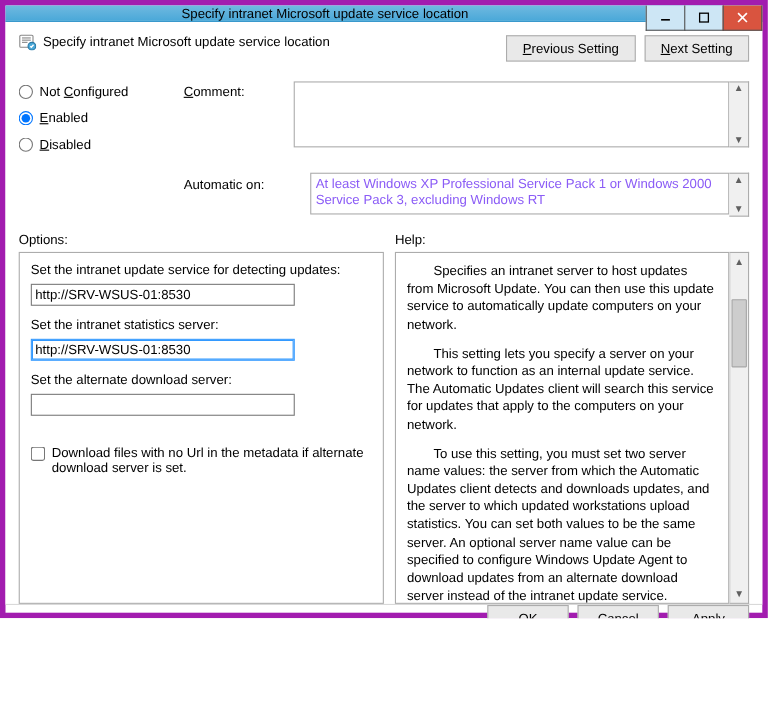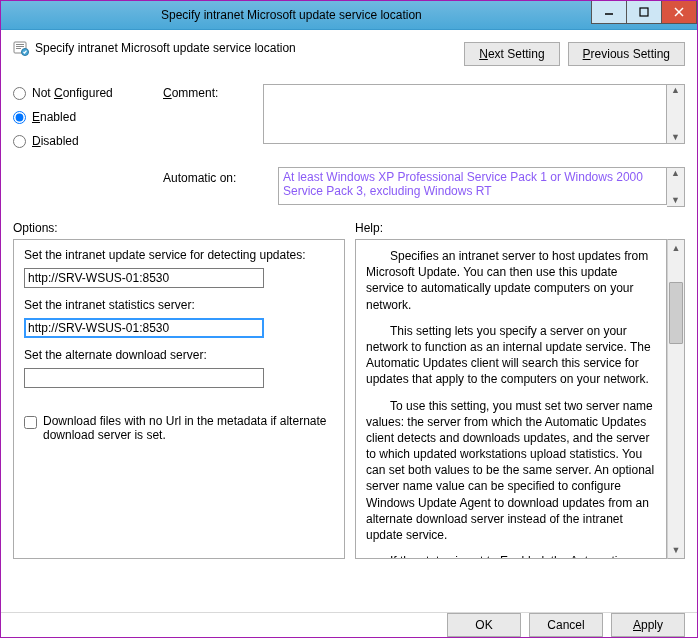--- a/index.html
+++ b/index.html
@@ -5,22 +5,22 @@
   html, body {
     margin: 0;
     padding: 0;
     font-family: "Segoe UI", Tahoma, sans-serif;
     font-size: 12px;
     background: #fff;
     color: #000;
   }
   .window {
     width: 698px;
-    height: 638px;
-    border: 1px solid #a21caf;
+    height: 562px;
+    border: 5px solid #a21caf;
     background: #fff;
     display: flex;
     flex-direction: column;
     box-sizing: border-box;
   }
   .titlebar {
     height: 28px;
     background: linear-gradient(to bottom, #6fb9e0, #4aa8d8);
     border-bottom: 1px solid #3a99cc;
     display: flex;
@@ -283,22 +283,22 @@
               <rect x="3" y="4" width="8" height="1" fill="#888"></rect>
               <rect x="3" y="6" width="8" height="1" fill="#888"></rect>
               <rect x="3" y="8" width="5" height="1" fill="#888"></rect>
               <circle cx="12" cy="12" r="3.5" fill="#4aa8d8" stroke="#2b79a5"></circle>
               <path d="M10.5 12 l1 1 l2 -2.3" fill="none" stroke="#fff" stroke-width="1.2"></path>
             </svg>
         </span>
         <span>Specify intranet Microsoft update service location</span>
       </div>
       <div class="header-buttons">
+        <button class="btn"><span class="u">P</span>revious Setting</button>
         <button class="btn"><span class="u">N</span>ext Setting</button>
-        <button class="btn"><span class="u">P</span>revious Setting</button>
       </div>
     </div>
 
     <div class="config-grid">
       <div class="radio-col" style="grid-row: 1 / span 2;">
         <label class="radio-row">
           <input type="radio" name="state" style="">
             <span>Not <span class="u">C</span>onfigured</span>
         </label>
         <label class="radio-row">

